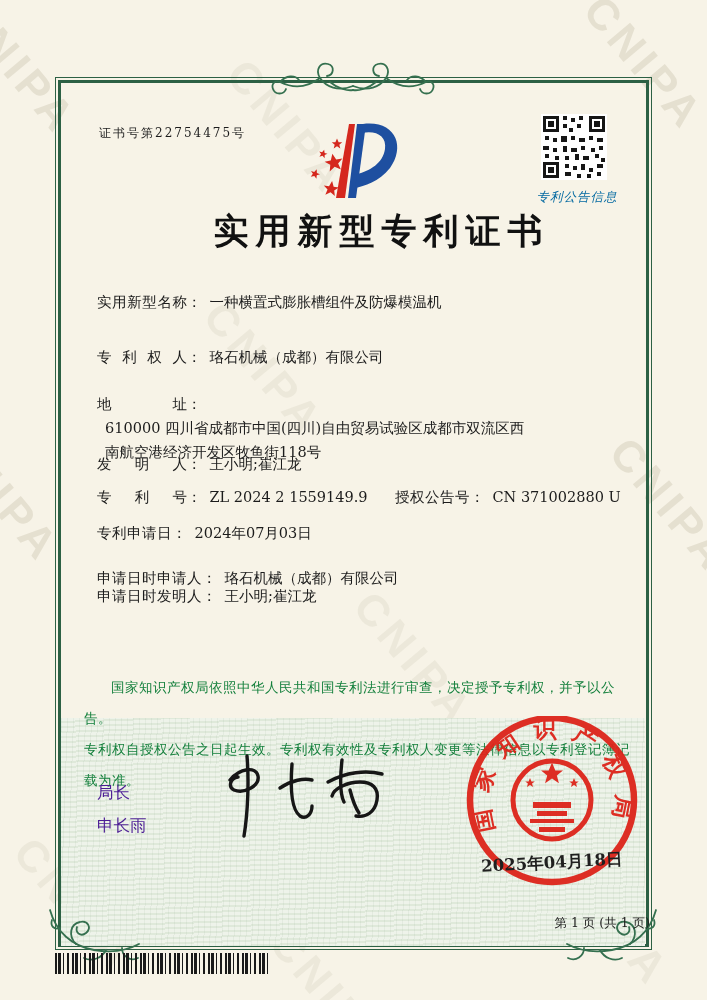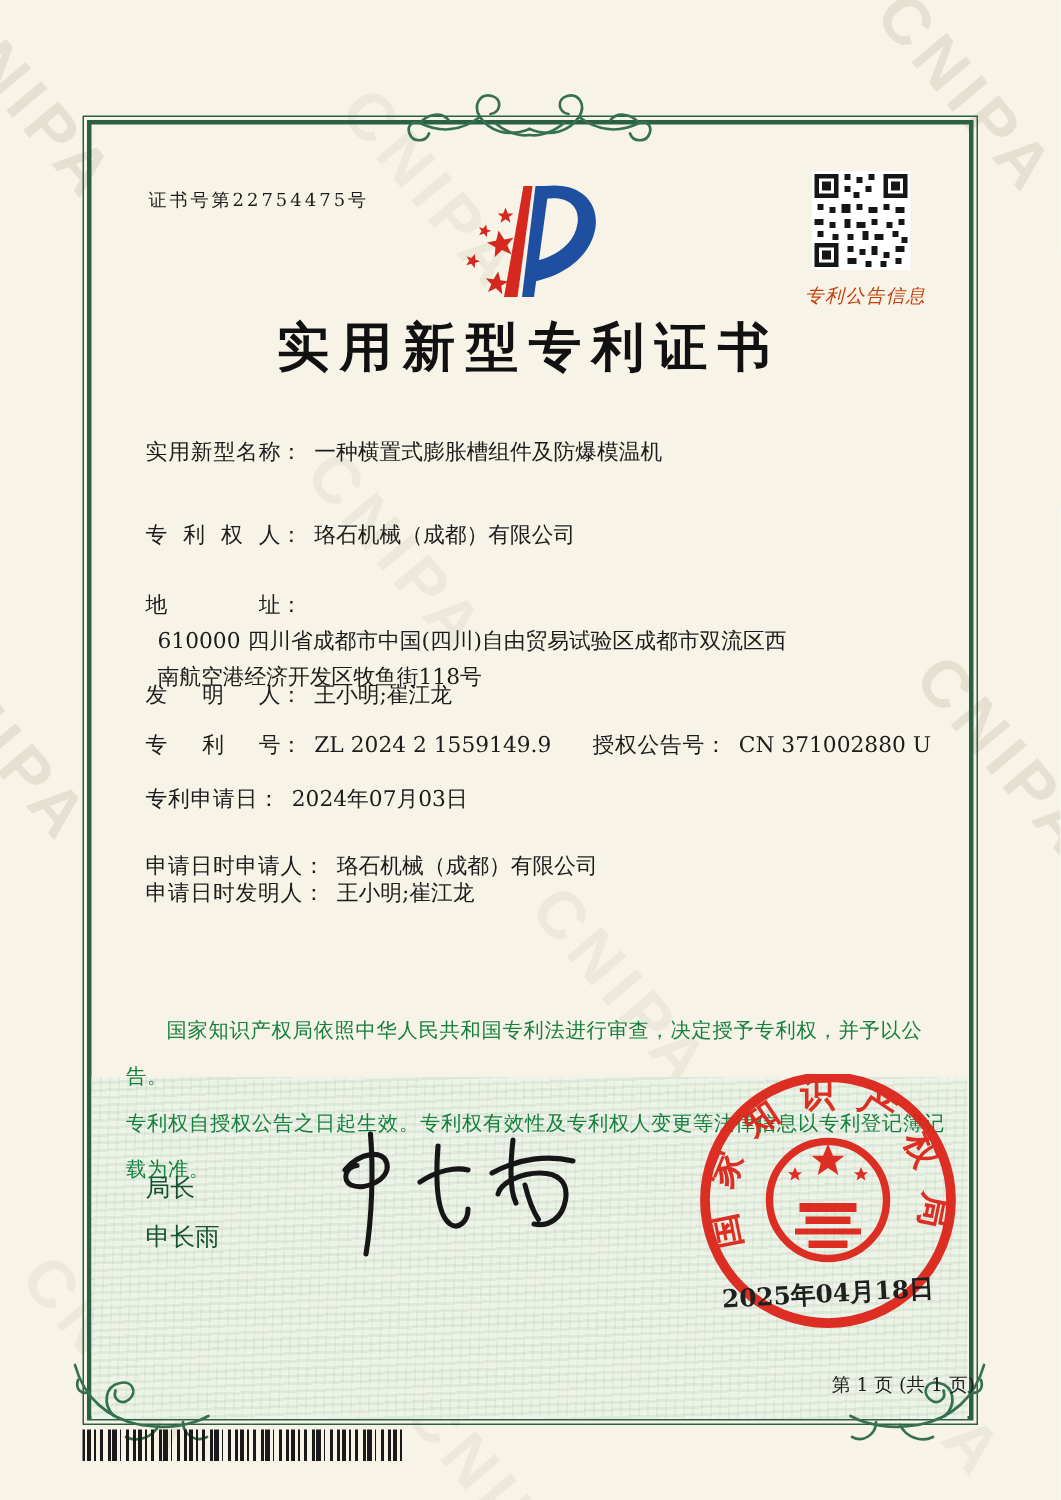--- a/index.html
+++ b/index.html
@@ -16,38 +16,38 @@
   .band{position:absolute;left:61px;top:718px;width:584px;height:228px;
         background:
          repeating-linear-gradient(92deg, rgba(130,160,130,0.10) 0 1px, rgba(0,0,0,0) 1px 6px),
          repeating-linear-gradient(178deg, #eef3ea 0 3px, #dfe9da 3px 5px);}
   .orn{position:absolute;}
   
   .cert-no{position:absolute;left:99px;top:125px;font-size:12px;letter-spacing:2px;}
   .logo{position:absolute;left:300px;top:100px;}
   .qr{position:absolute;left:541px;top:114px;}
   .qr-label{position:absolute;left:527px;top:189px;width:100px;text-align:center;
-            font-size:12.5px;font-style:italic;color:#c2410c;letter-spacing:1px;}
+            font-size:12.5px;font-style:italic;color:#0369a1;letter-spacing:1px;}
   .title{position:absolute;left:55px;top:208px;width:595px;text-align:center;
-         font-size:35px;font-weight:bold;letter-spacing:7px;color:#111;}
+         font-size:35px;font-weight:bold;letter-spacing:7px;color:#111;padding-left:29px;}
   
   .row{position:absolute;left:97px;width:525px;font-size:14.5px;line-height:24px;}
   .flabel{display:inline-block;width:90px;text-align:justify;text-align-last:justify;vertical-align:top;}
   .colon{vertical-align:top;}
   .fval{margin-left:8px;vertical-align:top;}
   .fval.wrap{display:inline-block;width:432px;}
   .rcol{position:absolute;left:298px;top:0;white-space:nowrap;}
   .wide-label{letter-spacing:0.5px;}
   
   .stmt{position:absolute;left:84px;width:546px;font-size:13.5px;
         line-height:31px;color:#15803d;letter-spacing:0.5px;}
   .stmt .ind{text-indent:2em;}
   
-  .officer{position:absolute;left:97px;top:776px;font-family:Liberation Mono, monospace;
-           font-size:16.5px;color:#14532d;line-height:33px;z-index:3;}
+  .officer{position:absolute;left:97px;top:776px;font-family:Liberation Serif, serif;
+           font-size:16.5px;color:#4c1d95;line-height:33px;z-index:3;}
   .sig{position:absolute;left:200px;top:750px;z-index:3;}
   .seal{position:absolute;left:453px;top:716px;z-index:3;opacity:0.95;}
   .page-info{position:absolute;left:55px;top:915px;width:595px;text-align:right;
              font-size:12.5px;z-index:3;}
   .barcode{position:absolute;left:55px;top:953px;width:213px;height:21px;background:
     repeating-linear-gradient(90deg,#1a1a1a 0 2px,rgba(0,0,0,0) 2px 3px,#1a1a1a 3px 6px,
     rgba(0,0,0,0) 6px 8px,#1a1a1a 8px 9px,rgba(0,0,0,0) 9px 12px,#1a1a1a 12px 14px,rgba(0,0,0,0) 14px 17px);}
 </style>
 </head>
 <body>

